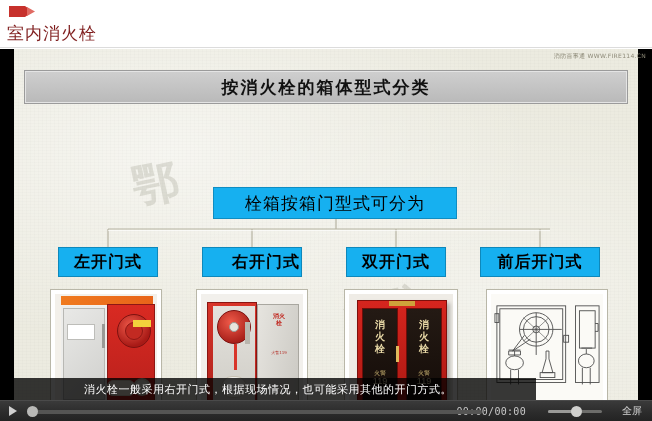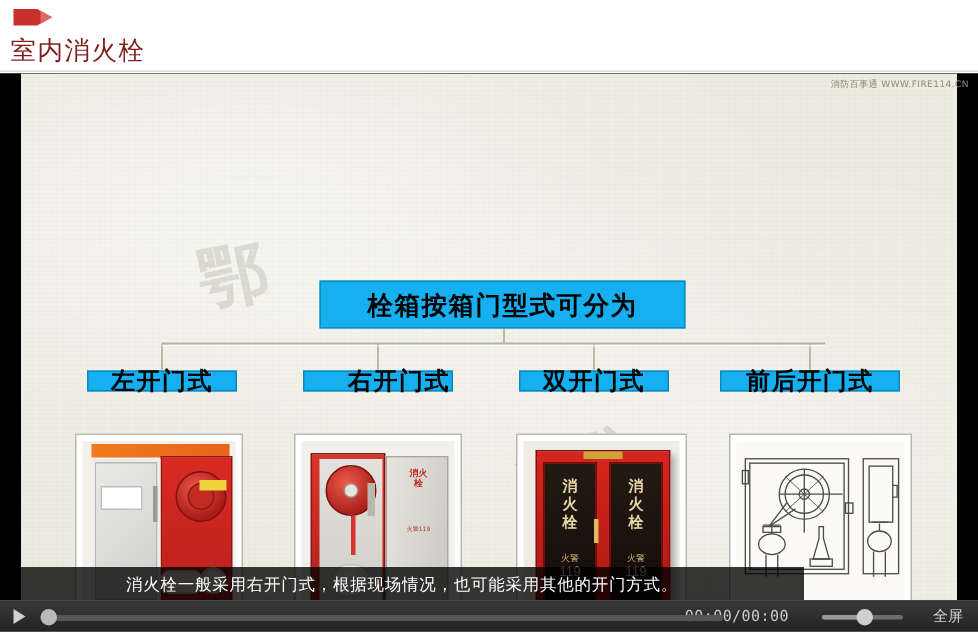--- a/index.html
+++ b/index.html
@@ -131,33 +131,33 @@
     width: 244px; height: 32px;
     background: #16b0f0;
     border: 1px solid #0f8dc2;
     display: flex;
     align-items: center;
     justify-content: center;
     z-index: 10;
   }
   #subtitle-text {
     font-size: 17px;
-    font-weight: bold;
+    font-weight: normal;
     color: #000;
     letter-spacing: 1px;
     font-family: "DejaVu Sans", sans-serif;
   }
 
   
   #connector { position: absolute; left: 0; top: 168px; width: 624px; height: 30px; z-index: 5; }
 
   
   .cat-label {
     position: absolute;
-    height: 14px;
+    height: 30px;
     background: #16b0f0;
     border: 1px solid #0e88bb;
     display: flex;
     align-items: center;
     justify-content: center;
     z-index: 10;
   }
   .cat-label span {
     font-size: 16px;
     font-weight: bold;
@@ -344,20 +344,23 @@
 
 <div id="video-player">
 
   <div id="video-stage">
 
     <div id="slide">
 
       <div class="slide-watermark" id="wm-left">鄂</div>
       <div class="slide-watermark" id="wm-right">消防</div>
 
+      <div id="title-banner">
+        <div id="title-banner-text">按消火栓的箱体型式分类</div>
+      </div>
 
       <div id="subtitle-box">
         <div id="subtitle-text">栓箱按箱门型式可分为</div>
       </div>
 
       <svg id="connector" viewBox="0 0 624 30">
         <g stroke="#b6b3a2" stroke-width="1.2" fill="none">
           <path d="M322 0 L322 12"></path>
           <path d="M94 12 L536 12"></path>
           <path d="M94 12 L94 30"></path>

